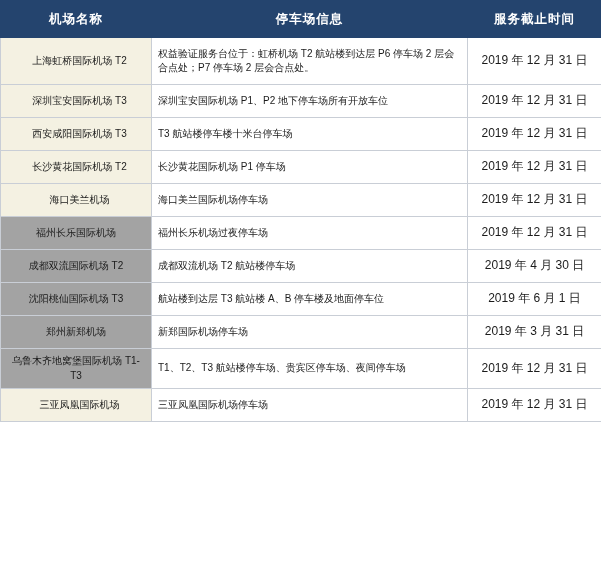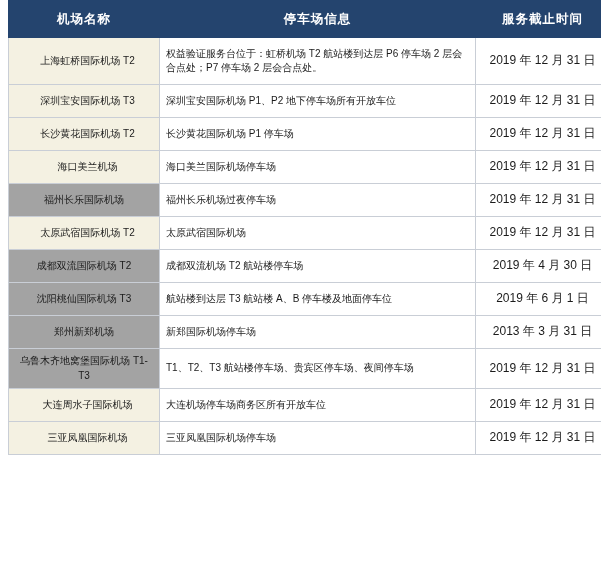--- a/index.html
+++ b/index.html
@@ -10,21 +10,20 @@
   body {
     width: 601px;
     height: 562px;
     font-family: "Liberation Sans", "DejaVu Sans", sans-serif;
     color: #1b1b1b;
     overflow: hidden;
   }
   .table-wrap {
     width: 490px;
     box-sizing: border-box;
-    margin-left: 8px;
   }
   table.airport-table {
     border-collapse: collapse;
     width: 601px;
     table-layout: fixed;
   }
   table.airport-table col.c1 { width: 151px; }
   table.airport-table col.c2 { width: 316px; }
   table.airport-table col.c3 { width: 134px; }
 
@@ -96,62 +95,57 @@
           <td class="name">上海虹桥国际机场 T2</td>
           <td class="info">权益验证服务台位于：虹桥机场 T2 航站楼到达层 P6 停车场 2 层会合点处；P7 停车场 2 层会合点处。</td>
           <td class="date">2019 年 12 月 31 日</td>
         </tr>
         <tr class="alt">
           <td class="name">深圳宝安国际机场 T3</td>
           <td class="info">深圳宝安国际机场 P1、P2 地下停车场所有开放车位</td>
           <td class="date">2019 年 12 月 31 日</td>
         </tr>
         <tr class="alt">
+          <td class="name">西安咸阳国际机场 T3</td>
+          <td class="info">T3 航站楼停车楼十米台停车场</td>
+          <td class="date">2019 年 12 月 31 日</td>
+        </tr>
+        <tr class="alt">
           <td class="name">长沙黄花国际机场 T2</td>
           <td class="info">长沙黄花国际机场 P1 停车场</td>
           <td class="date">2019 年 12 月 31 日</td>
         </tr>
         <tr class="alt">
           <td class="name">海口美兰机场</td>
           <td class="info">海口美兰国际机场停车场</td>
           <td class="date">2019 年 12 月 31 日</td>
         </tr>
         <tr class="plain">
           <td class="name">福州长乐国际机场</td>
           <td class="info">福州长乐机场过夜停车场</td>
-          <td class="date">2019 年 12 月 31 日</td>
-        </tr>
-        <tr class="alt">
-          <td class="name">太原武宿国际机场 T2</td>
-          <td class="info">太原武宿国际机场</td>
           <td class="date">2019 年 12 月 31 日</td>
         </tr>
         <tr class="plain">
           <td class="name">成都双流国际机场 T2</td>
           <td class="info">成都双流机场 T2 航站楼停车场</td>
           <td class="date">2019 年 4 月 30 日</td>
         </tr>
         <tr class="plain">
           <td class="name">沈阳桃仙国际机场 T3</td>
           <td class="info">航站楼到达层 T3 航站楼 A、B 停车楼及地面停车位</td>
           <td class="date">2019 年 6 月 1 日</td>
         </tr>
         <tr class="plain">
           <td class="name">郑州新郑机场</td>
           <td class="info">新郑国际机场停车场</td>
-          <td class="date">2013 年 3 月 31 日</td>
+          <td class="date">2019 年 3 月 31 日</td>
         </tr>
         <tr class="plain">
           <td class="name">乌鲁木齐地窝堡国际机场 T1-T3</td>
           <td class="info">T1、T2、T3 航站楼停车场、贵宾区停车场、夜间停车场</td>
-          <td class="date">2019 年 12 月 31 日</td>
-        </tr>
-        <tr class="alt">
-          <td class="name">大连周水子国际机场</td>
-          <td class="info">大连机场停车场商务区所有开放车位</td>
           <td class="date">2019 年 12 月 31 日</td>
         </tr>
         <tr class="alt">
           <td class="name">三亚凤凰国际机场</td>
           <td class="info">三亚凤凰国际机场停车场</td>
           <td class="date">2019 年 12 月 31 日</td>
         </tr>
       </tbody>
   </table>
 </div>

